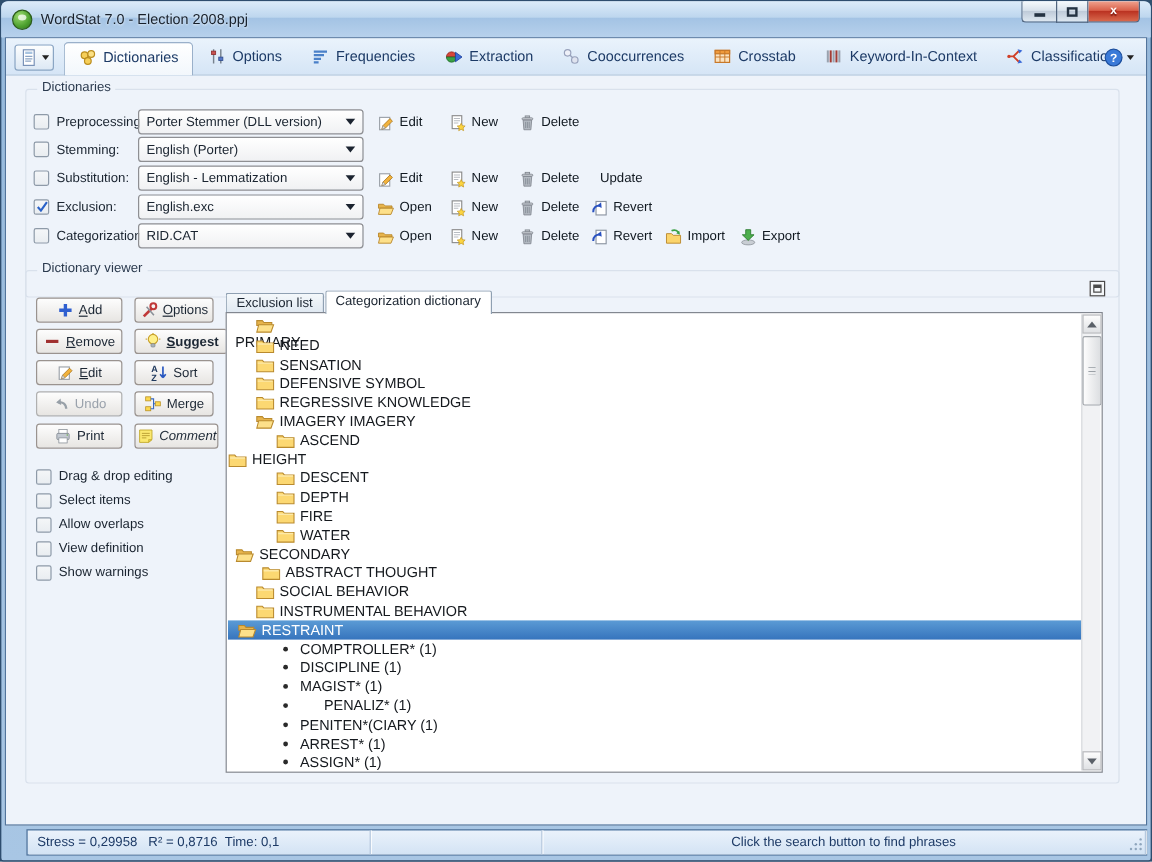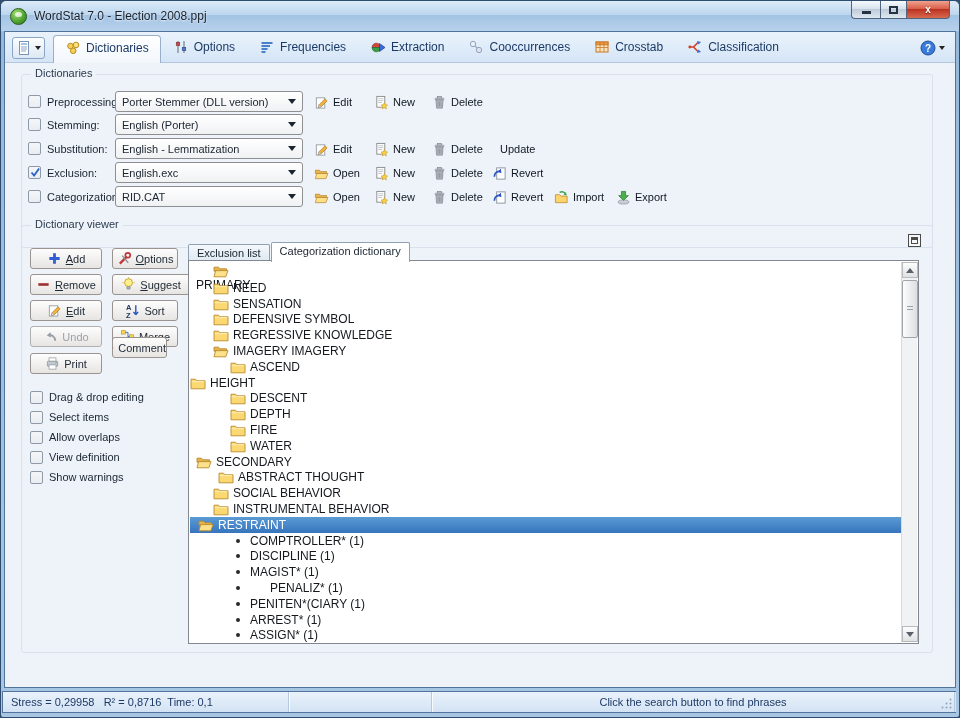--- a/index.html
+++ b/index.html
@@ -118,21 +118,21 @@
   .tri-up { width:0; height:0; border-left:4px solid transparent; border-right:4px solid transparent;
     border-bottom:5px solid #5a6068; }
   .tri-down { width:0; height:0; border-left:4px solid transparent; border-right:4px solid transparent;
     border-top:5px solid #5a6068; }
   .sb-thumb { position:absolute; left:0; top:18px; width:16px; height:58px;
     background:linear-gradient(90deg,#fdfdfd,#dcdee1); border:1px solid #a2a6ab; border-radius:2px; }
   .sb-thumb:after { content:""; position:absolute; left:4px; right:4px; top:25px; height:6px;
     background:repeating-linear-gradient(180deg,#9aa0a6 0 1px,transparent 1px 3px); }
 
   
-  .statusbar { position:absolute; left:1px; right:3px; bottom:4px; height:22px;
+  .statusbar { position:absolute; left:21px; right:3px; bottom:4px; height:22px;
     border:1px solid #51749c; background:linear-gradient(180deg,#eaf2fb,#d3e3f4);
     display:flex; color:#1d3a66; }
   .status-panel { height:100%; display:flex; align-items:center; padding:0 8px;
     border-right:1px solid #b6c9de; box-shadow:1px 0 0 rgba(255,255,255,.8); white-space:pre; }
   .status-panel.center { justify-content:center; }
   .grip { position:absolute; right:2px; bottom:2px; width:12px; height:12px; }
 </style>
 </head>
 <body>
 
@@ -218,20 +218,32 @@
                 <rect x="2" y="3" width="12" height="10" fill="#fbe3c0" stroke="#c87828"></rect>
                 <rect x="2" y="3" width="12" height="2.8" fill="#ef9a3c" stroke="#c87828"></rect>
                 <path d="M6 3v10M10 3v10M2 8.5h12" stroke="#c87828" stroke-width="0.8"></path>
               </svg>
             </span>
             <span>Crosstab</span>
           </div>
           <div class="tab">
             <span class="icn">
               <svg viewBox="0 0 16 16">
+                <rect x="2" y="3" width="1.7" height="10" fill="#9aa2ae"></rect>
+                <rect x="4.4" y="3" width="1.7" height="10" fill="#a23c34"></rect>
+                <rect x="6.8" y="3" width="1.7" height="10" fill="#9aa2ae"></rect>
+                <rect x="9.2" y="3" width="1.7" height="10" fill="#a23c34"></rect>
+                <rect x="11.6" y="3" width="1.7" height="10" fill="#9aa2ae"></rect>
+              </svg>
+            </span>
+            <span>Keyword-In-Context</span>
+          </div>
+          <div class="tab">
+            <span class="icn">
+              <svg viewBox="0 0 16 16">
                 <path d="M2.5 8h4M6.5 8l4.5-4.5M6.5 8l4.5 4.5" stroke="#d04028" stroke-width="1.6" fill="none"></path>
                 <path d="M10 2l4 1-2.5 2.5z" fill="#3a6ad8"></path>
                 <path d="M10 14l4-1-2.5-2.5z" fill="#3a6ad8"></path>
                 <circle cx="2.8" cy="8" r="1.4" fill="#d04028"></circle>
               </svg>
             </span>
             <span>Classification</span>
           </div>
         </div>
       <div class="help-button">
@@ -481,21 +493,21 @@
             <span><u>O</u>ptions</span>
           </div>
           <div class="vbtn" style="left: 8px; top: 48px; width: 72px;">
             <span class="icn sm">
               <svg viewBox="0 0 16 16">
                 <rect x="2.5" y="6.6" width="11" height="2.8" fill="#a03030"></rect>
               </svg>
             </span>
             <span><u>R</u>emove</span>
           </div>
-          <div class="vbtn" style="left: 90px; top: 48px; width: 78px;">
+          <div class="vbtn" style="left: 90px; top: 48px; width: 78px; font-weight: bold;">
             <span class="icn sm">
               <svg viewBox="0 0 16 16">
                 <circle cx="8" cy="6" r="4.2" fill="#fef08a" stroke="#c8a02a"></circle>
                 <rect x="6.2" y="10" width="3.6" height="3" rx="1" fill="#aab2ba" stroke="#7e868e" stroke-width="0.6"></rect>
                 <path d="M8 0.5v1M2.5 6h-1M14.5 6h-1" stroke="#c8a02a"></path>
               </svg>
             </span>
             <span><u>S</u>uggest</span>
           </div>
           <div class="vbtn" style="left: 8px; top: 74px; width: 72px;">
@@ -542,21 +554,21 @@
             <span class="icn sm">
               <svg viewBox="0 0 16 16">
                 <rect x="4.3" y="2" width="7.4" height="4" fill="#fff" stroke="#8a9098" stroke-width="0.7"></rect>
                 <rect x="2.5" y="5.5" width="11" height="5.5" rx="1" fill="#c3c9d1" stroke="#7e868f" stroke-width="0.7"></rect>
                 <rect x="4.3" y="9.5" width="7.4" height="4.5" fill="#fff" stroke="#8a9098" stroke-width="0.7"></rect>
                 <circle cx="11.8" cy="7" r="0.7" fill="#6fae4e"></circle>
               </svg>
             </span>
             <span>Print</span>
           </div>
-          <div class="vbtn" style="left: 90px; top: 111px; width: 55px;">
+          <div class="vbtn" style="left: 90px; top: 127px; width: 70px; font-style: italic;">
             <span class="icn sm">
               <svg viewBox="0 0 16 16">
                 <path d="M2.5 2.5h11v8.5l-3 2.5h-8z" fill="#fbe870" stroke="#c2a92c" stroke-width="0.8"></path>
                 <path d="M13.5 11l-3 2.5V11z" fill="#e8cf4a" stroke="#c2a92c" stroke-width="0.6"></path>
                 <path d="M4.5 5.5h7M4.5 7.5h7M4.5 9.5h4" stroke="#b89c30" stroke-width="0.8"></path>
               </svg>
             </span>
             <span>Comment</span>
           </div>
         </div>

